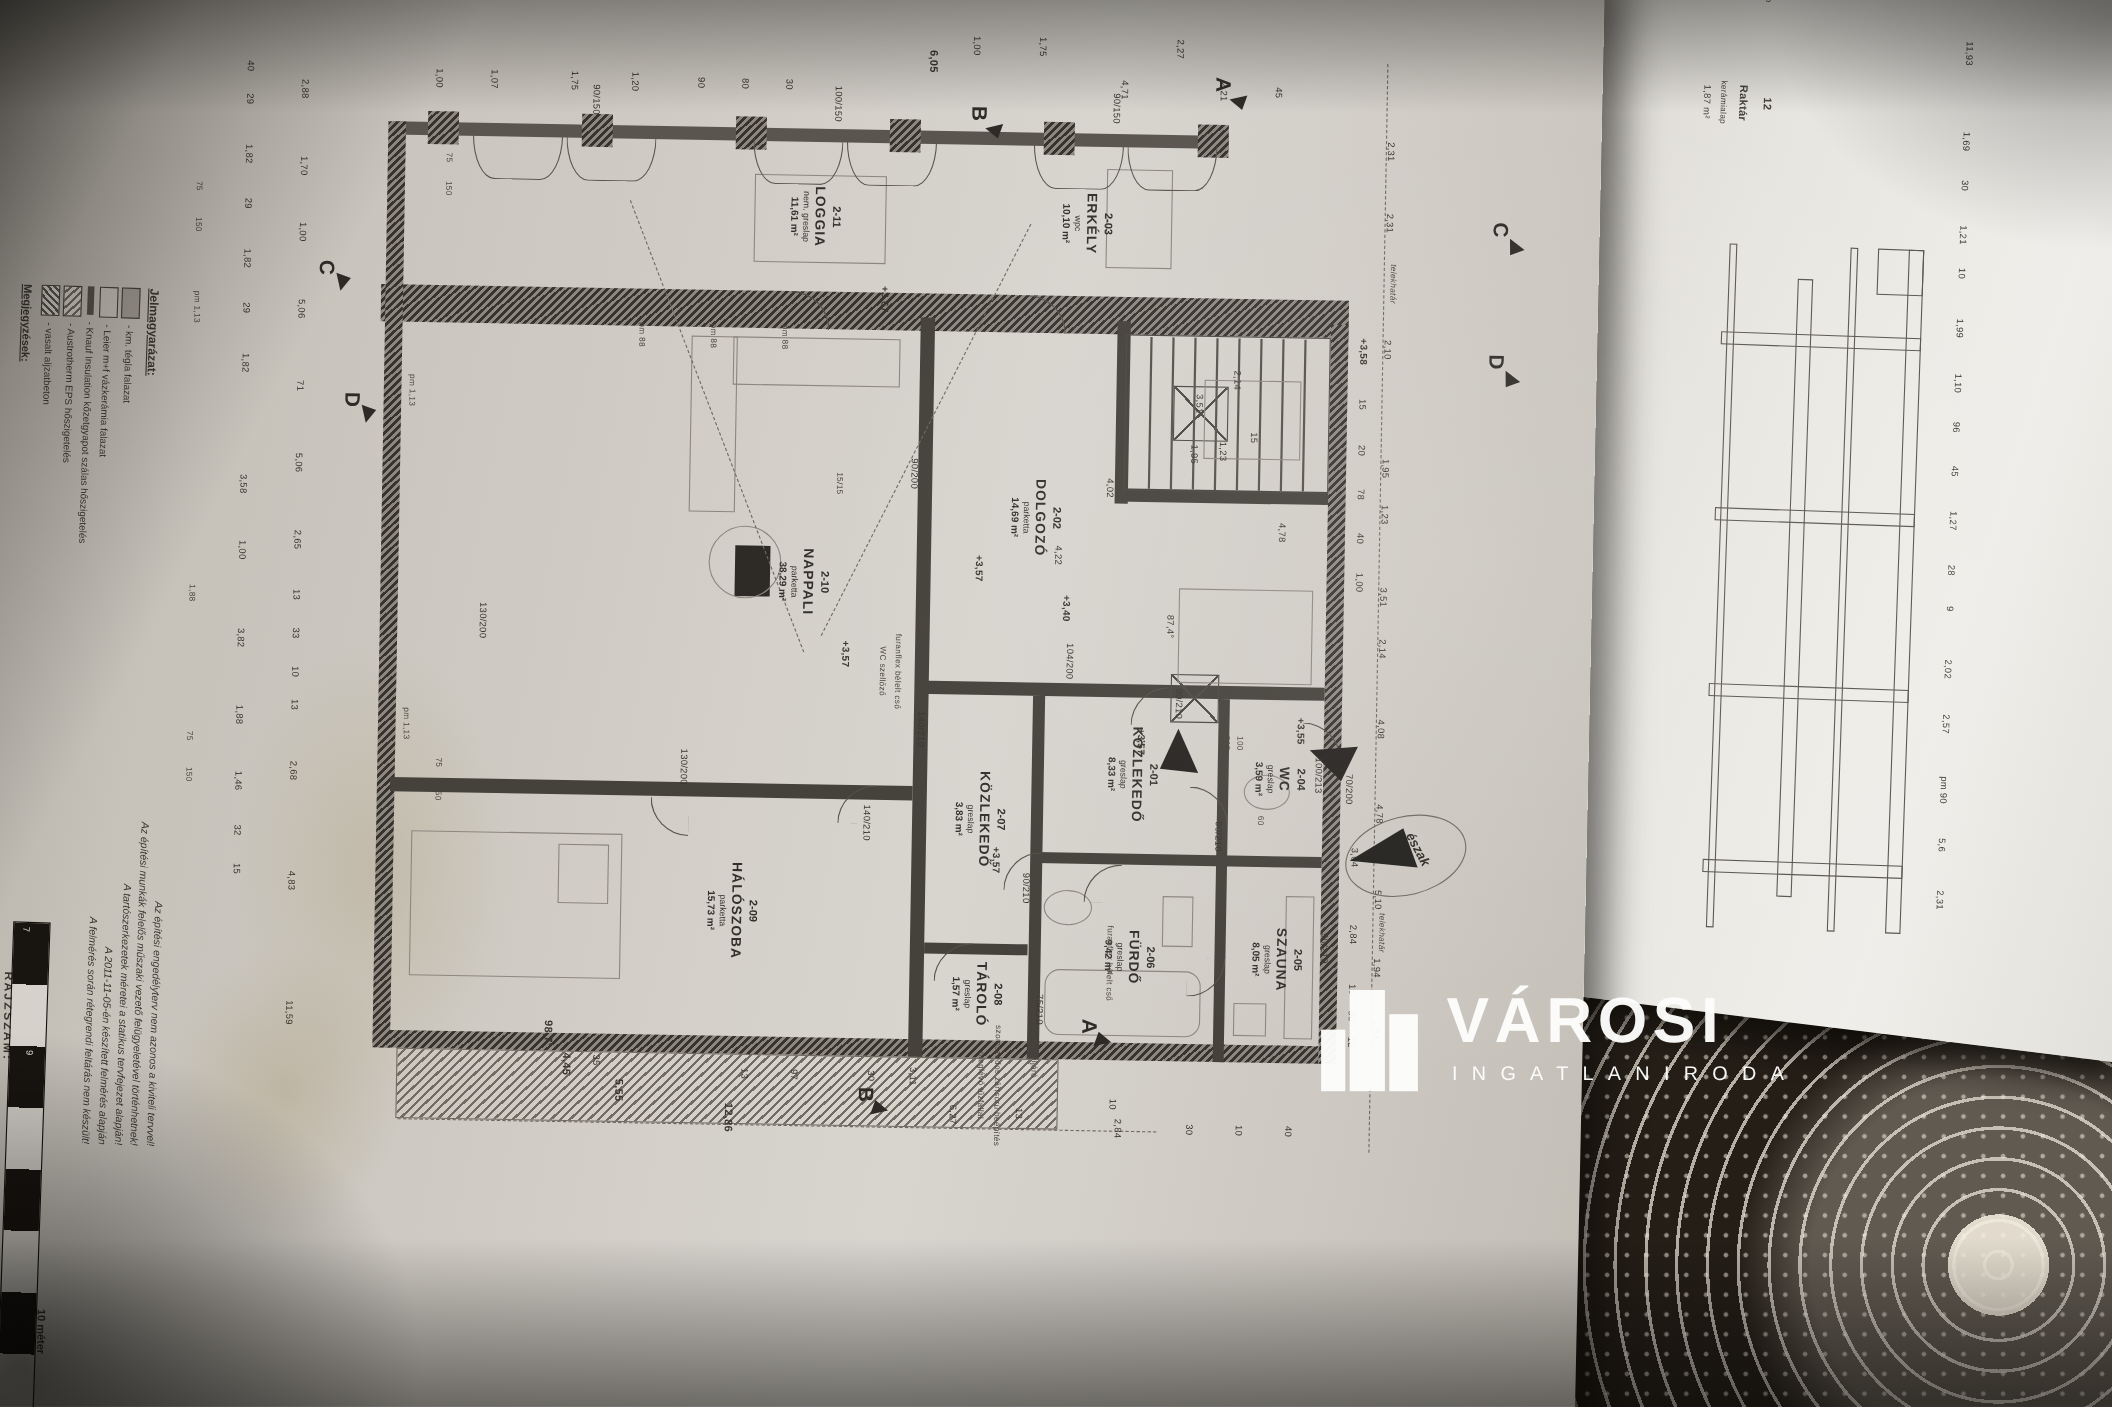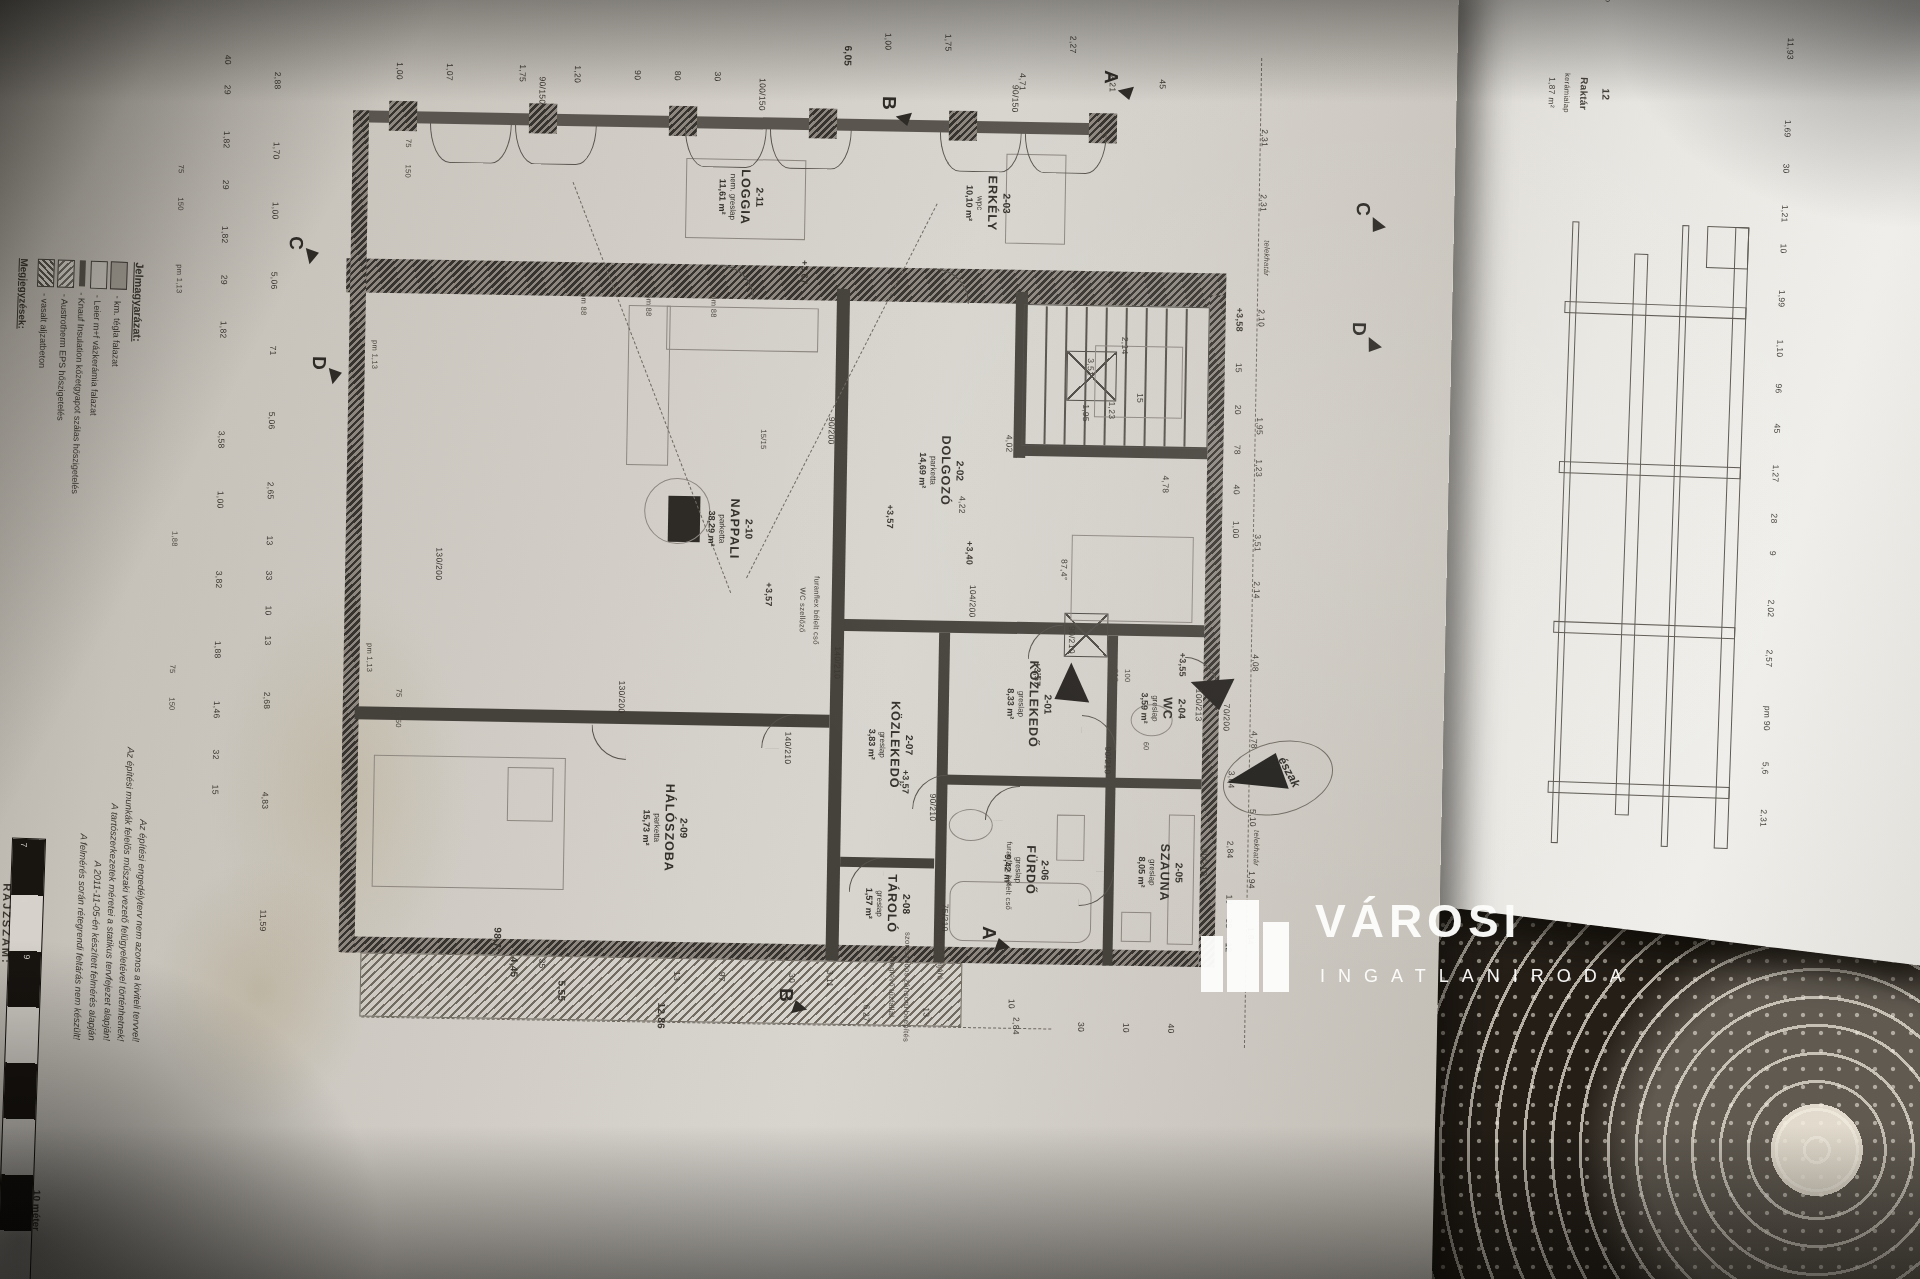--- a/index.html
+++ b/index.html
@@ -86,21 +86,21 @@
   #north .ring{position:absolute;inset:0;border:1.2px solid #6e6960;border-radius:50%;}
   #north .ntri{position:absolute;left:6px;top:14px;width:0;height:0;border-right:56px solid #21201d;border-top:11px solid transparent;border-bottom:27px solid transparent;transform:rotate(-6deg);}
   #north .nlbl{position:absolute;left:52px;top:26px;font-style:italic;font-weight:bold;font-size:12px;color:#2e2b27;transform:rotate(76deg);}
   
   #logo{position:absolute;left:1193px;top:888px;width:420px;height:140px;z-index:9;color:#fdfdfc;opacity:.97;}
   #logo .icon{position:absolute;left:0;top:4px;width:108px;height:108px;}
   #logo .b{position:absolute;bottom:8px;background:#fdfdfc;}
   #logo .b1{left:8px;width:22px;height:56px;}
   #logo .b2{left:34px;width:32px;height:92px;}
   #logo .b3{left:70px;width:26px;height:70px;}
-  #logo .word{position:absolute;left:122px;top:6px;font-size:46px;font-weight:bold;letter-spacing:5px;}
+  #logo .word{position:absolute;left:122px;top:6px;font-size:58px;font-weight:bold;letter-spacing:5px;}
   #logo .sub{position:absolute;left:127px;top:78px;font-size:18px;letter-spacing:13px;font-weight:normal;}
   
   #sheet-rot .ann{color:#45413a;}
   .srect{position:absolute;border:1.2px solid #5a564f;}
   
   #light{position:absolute;inset:0;z-index:8;pointer-events:none;background:
     radial-gradient(900px 700px at 70% 40%, rgba(255,255,250,.10), transparent 70%),
     linear-gradient(118deg, rgba(6,5,3,.62), rgba(6,5,3,.25) 7%, rgba(6,5,3,0) 17%),
     linear-gradient(0deg, rgba(6,5,3,.5), rgba(6,5,3,0) 12%),
     linear-gradient(180deg, rgba(6,5,3,.38), rgba(6,5,3,0) 8%),

